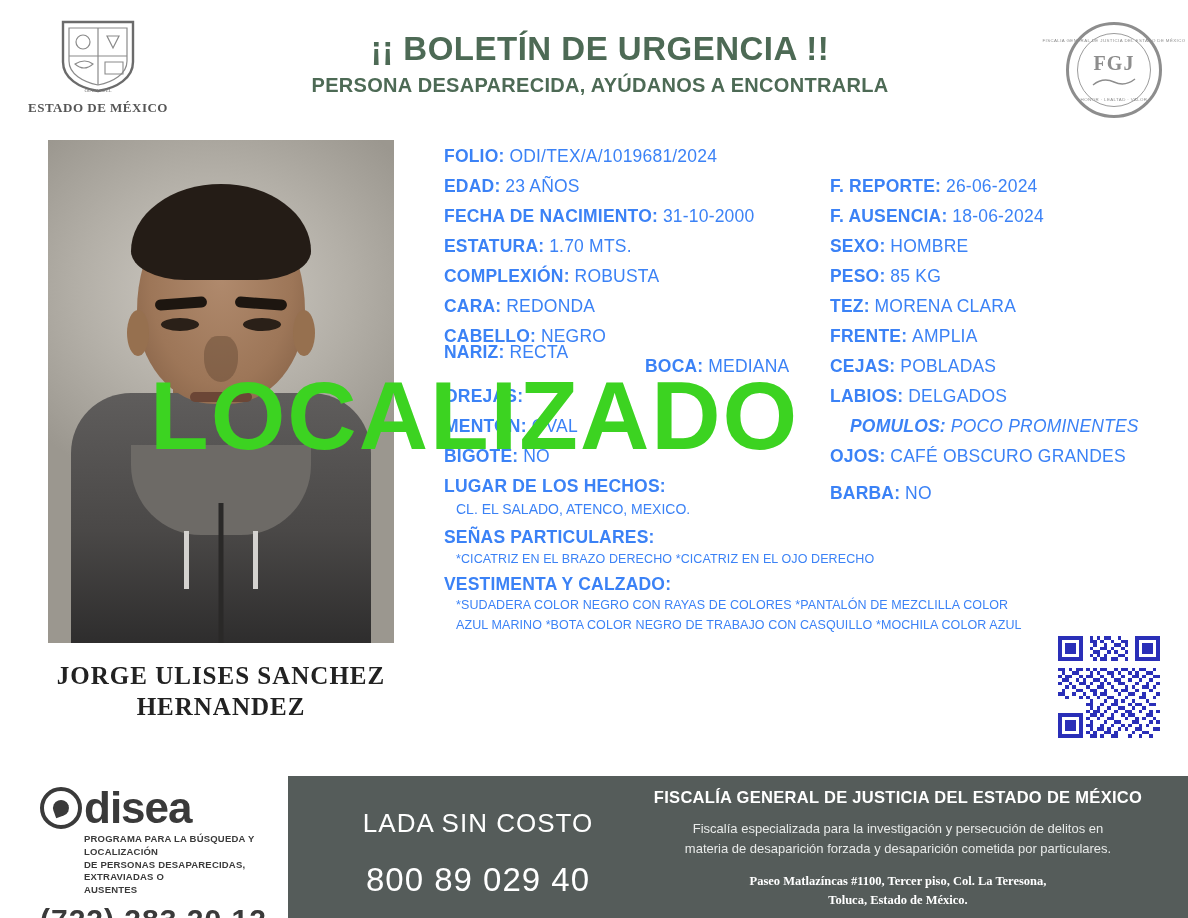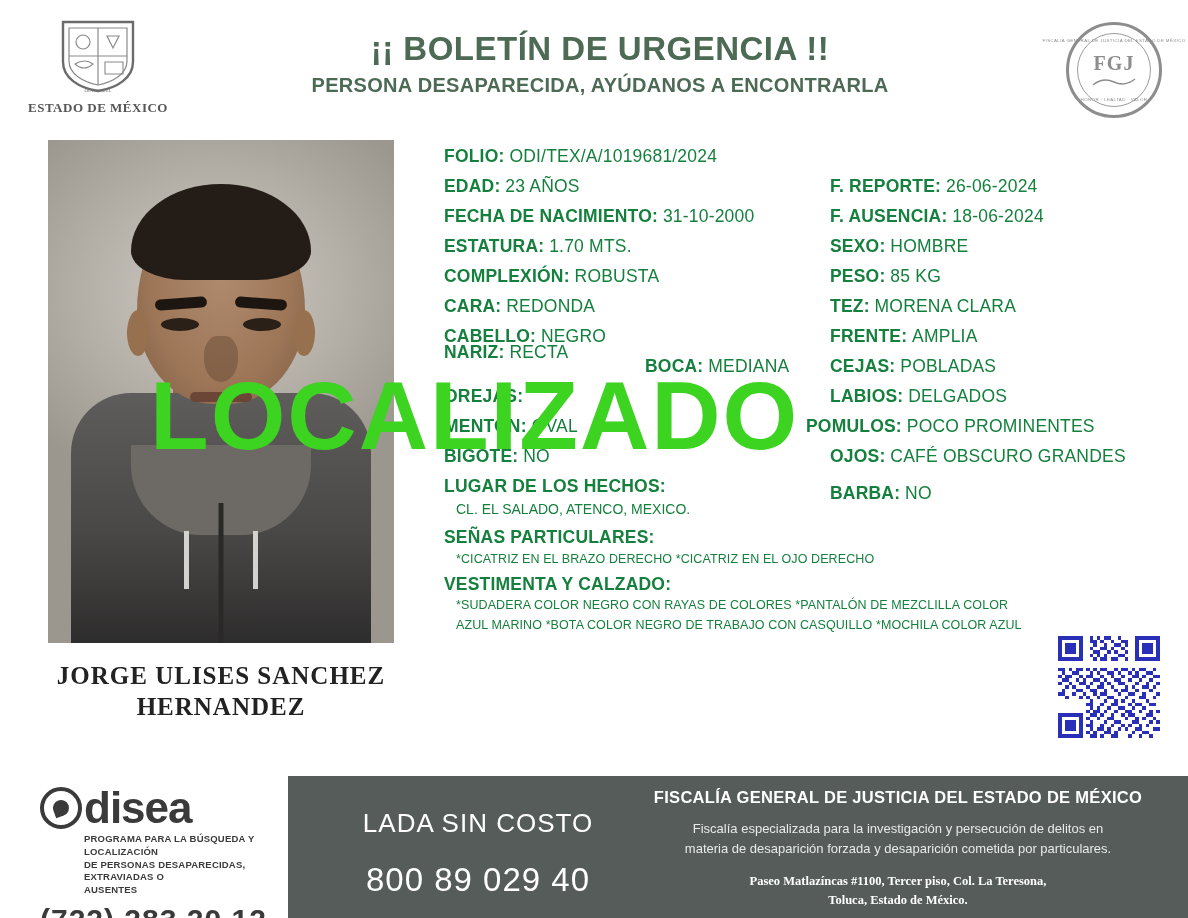--- a/index.html
+++ b/index.html
@@ -201,21 +201,21 @@
     letter-spacing: 1px;
     line-height: 1.25;
     font-family: "Liberation Serif", serif;
   }
 
   
   .data {
     position: absolute;
     left: 430px; top: 140px;
     width: 720px; height: 500px;
-    color: #15803d;
+    color: #3b82f6;
   }
   .row {
     position: absolute;
     white-space: nowrap;
     font-size: 17.5px;
   }
   .lbl {
     font-weight: bold;
     letter-spacing: 0.2px;
   }
@@ -490,21 +490,21 @@
     </div>
     <div class="row" style="left:400px; top:246px;">
       <span class="lbl">LABIOS:</span>
       <span class="val">DELGADOS</span>
     </div>
 
     <div class="row" style="left:14px; top:276px;">
       <span class="lbl">MENTON:</span>
       <span class="val">OVAL</span>
     </div>
-    <div class="row" style="left:376px; top:276px;">
+    <div class="row" style="left:420px; top:276px;font-style:italic;">
       <span class="lbl">POMULOS:</span>
       <span class="val">POCO PROMINENTES</span>
     </div>
 
     <div class="row" style="left:14px; top:306px;">
       <span class="lbl">BIGOTE:</span>
       <span class="val">NO</span>
     </div>
     <div class="row" style="left:400px; top:306px;">
       <span class="lbl">OJOS:</span>

